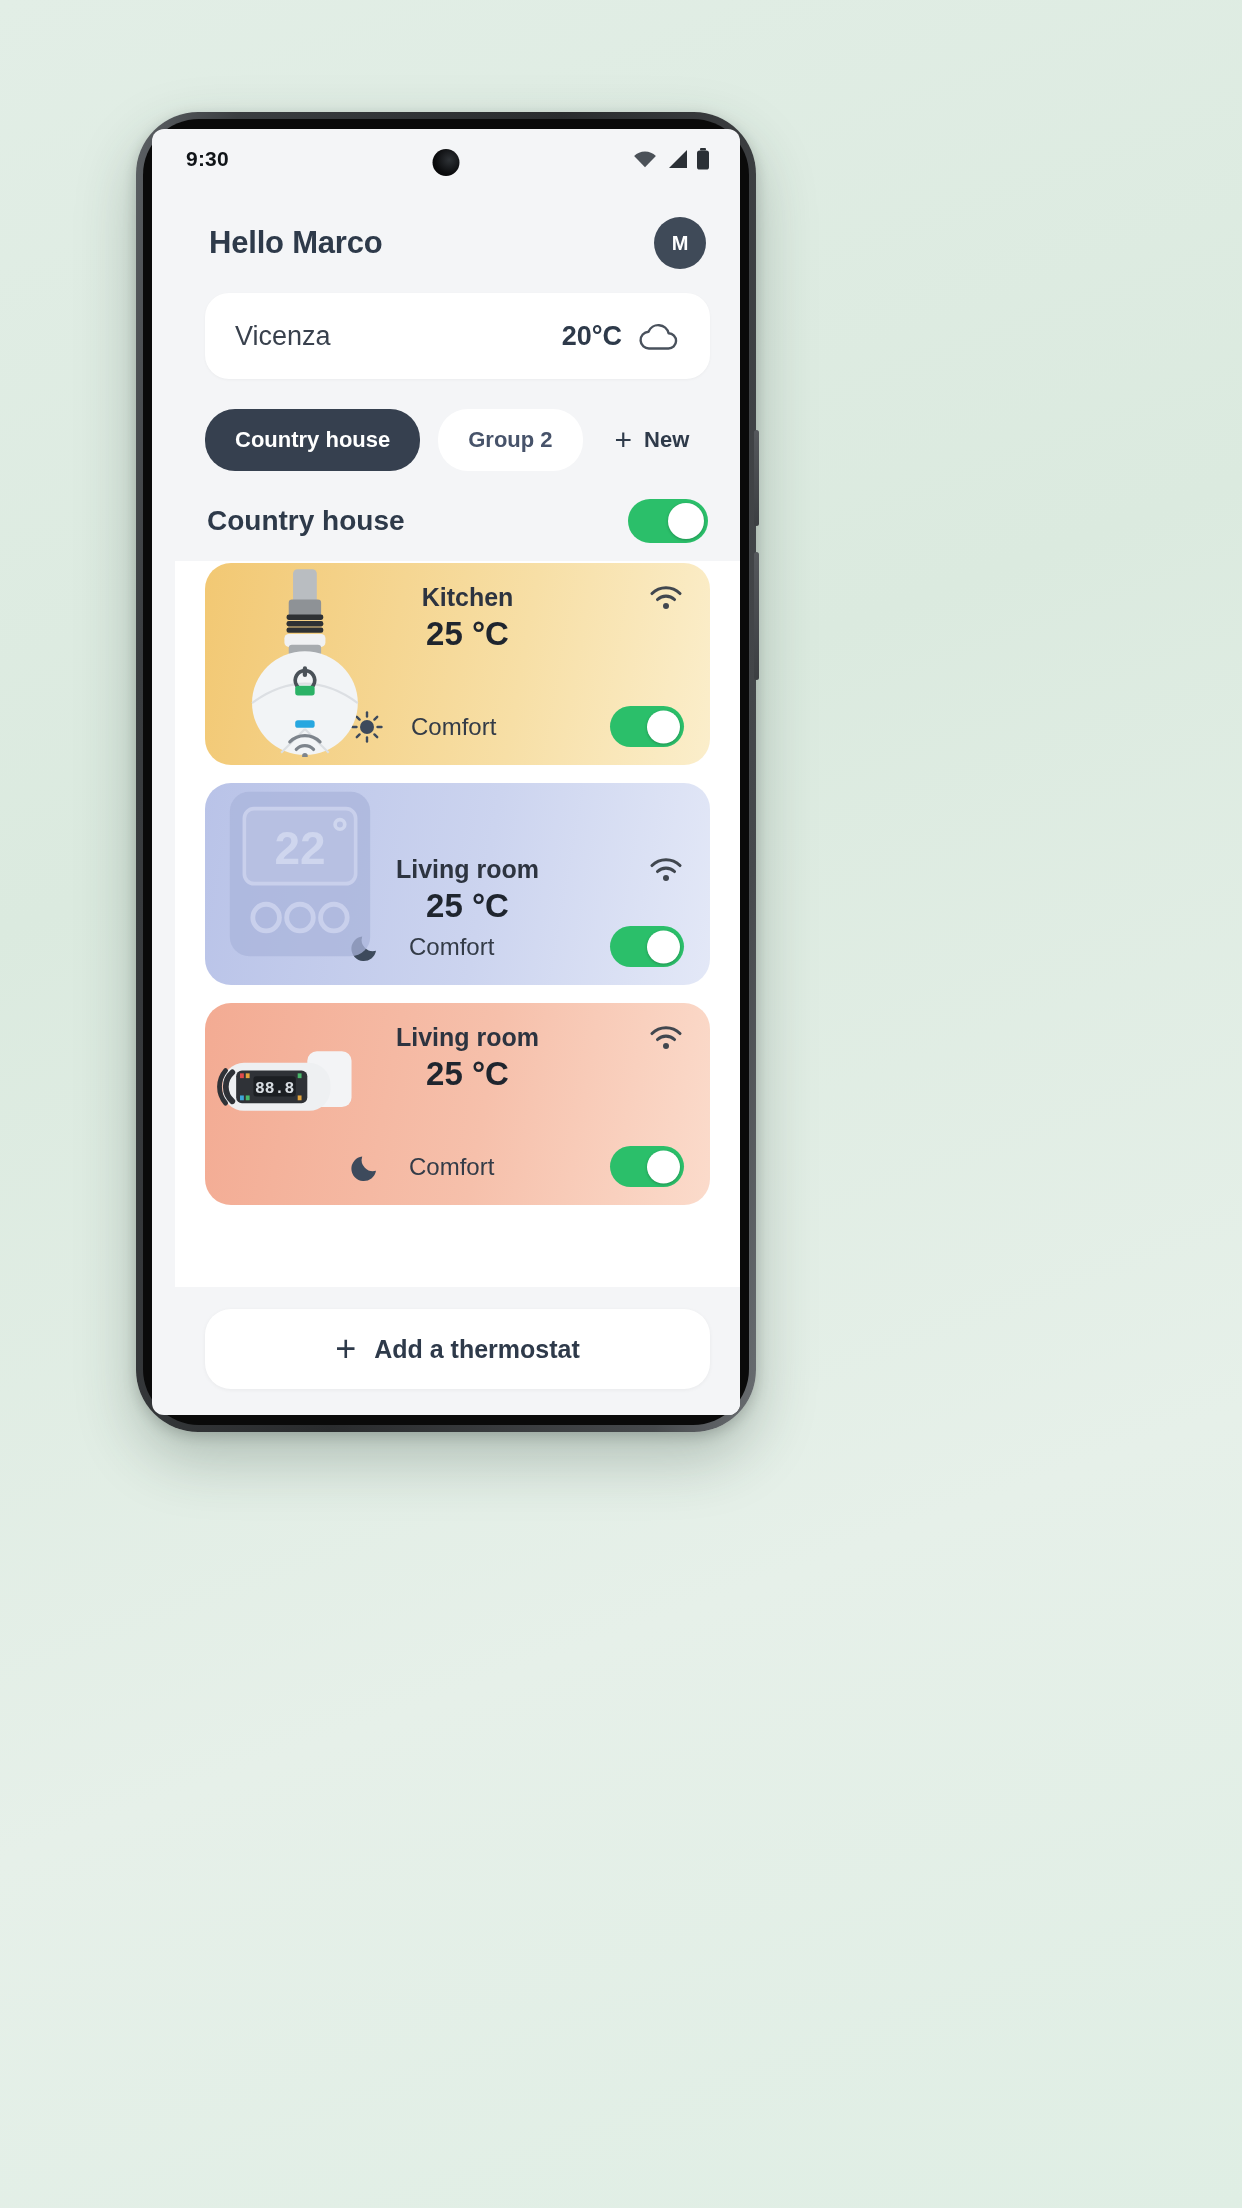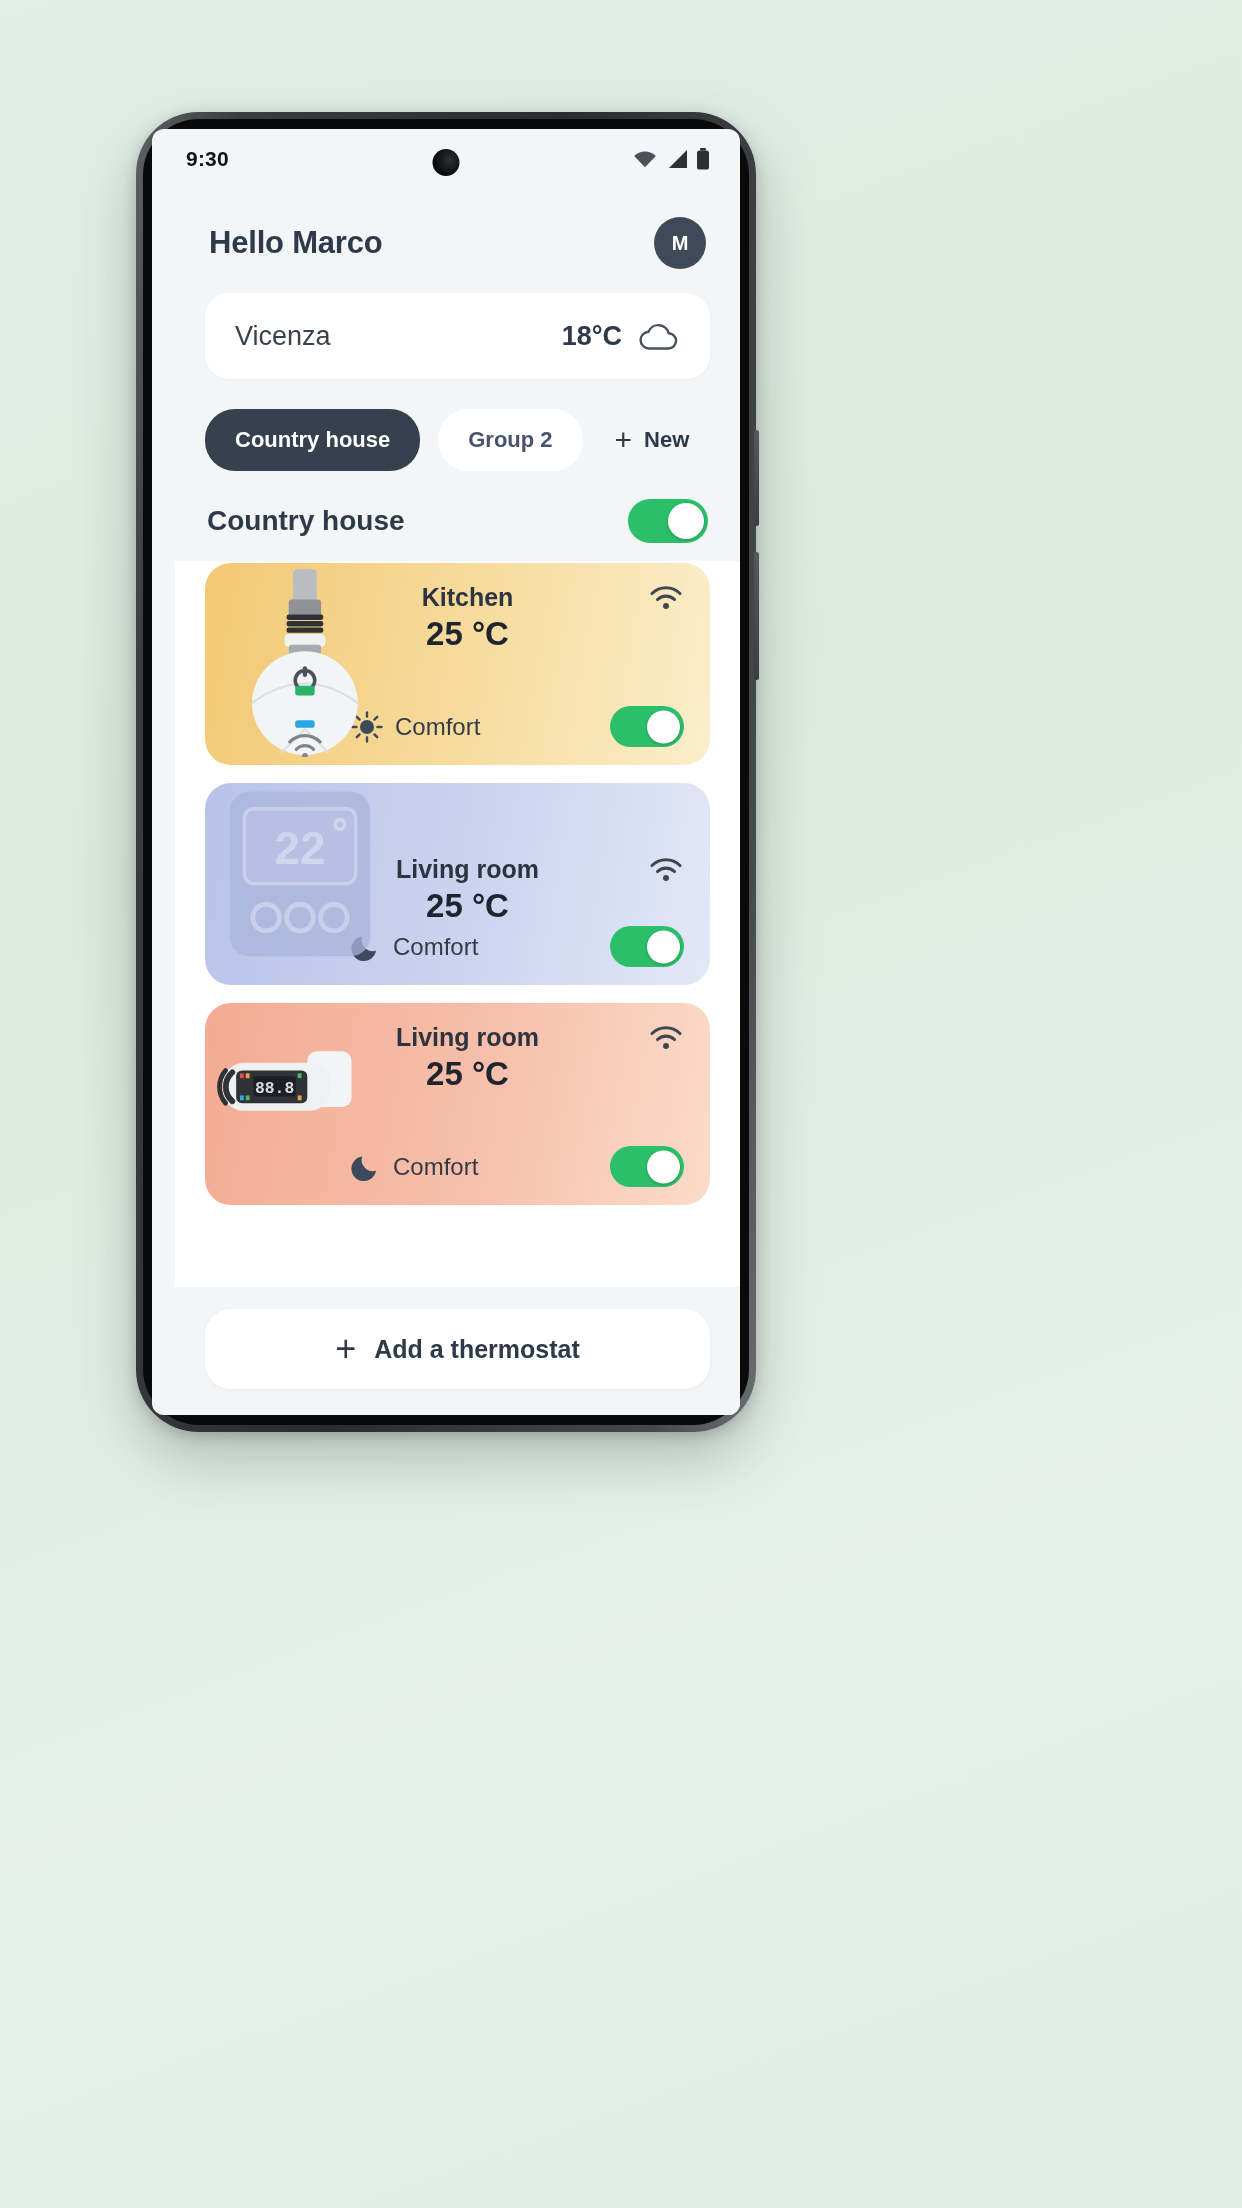--- a/index.html
+++ b/index.html
@@ -155,21 +155,21 @@
   .card-living1 { background: linear-gradient(100deg,#b9c3e8 0%, #ccd4ef 55%, #e3e8f7 100%); justify-content: flex-end; }
   .card-living2 { background: linear-gradient(100deg,#f3ab93 0%, #f6c0ab 55%, #fbdbcb 100%); }
 
   .card-top { display: flex; align-items: flex-start; justify-content: space-between; }
   .card-title-wrap { flex: 1; text-align: center; padding-left: 56px; }
   .card-room { font-size: 25px; font-weight: bold; color: #2d3440; line-height: 1.18; }
   .card-temp { font-size: 33px; font-weight: bold; color: #1f252e; line-height: 1.25; }
 
   .card-bottom { display: flex; align-items: center; justify-content: flex-end; gap: 0; }
   .mode-wrap {
-    display: flex; align-items: center; gap: 12px;
+    display: flex; align-items: center; gap: 28px;
     margin-right: auto; margin-left: 120px;
   }
   .mode-label { font-size: 24px; color: #333b47; }
 
   
   .device-art { position: absolute; left: 24px; bottom: 0; width: 150px; height: 190px; }
   .art-thermo-valve { position: absolute; left: 26px; bottom: 8px; }
   .art-panel { position: absolute; left: 20px; bottom: 16px; }
   .art-display { position: absolute; left: 10px; bottom: 28px; }
 
@@ -218,21 +218,21 @@
         <div id="greeting-row">
           <div id="greeting-text">Hello Marco</div>
           <div id="avatar">
             <span>M</span>
           </div>
         </div>
 
         <div id="weather-card">
           <span id="weather-city">Vicenza</span>
           <div id="weather-right">
-            <span id="weather-temp">18°C</span>
+            <span id="weather-temp">20°C</span>
             <svg width="46" height="36" viewBox="0 0 46 36">
               <path d="M13.5 30.5 h18.8 a7.6 7.6 0 0 0 0.3 -15.2 a10.6 10.6 0 0 0 -20.1 -1.6 a7.1 7.1 0 0 0 1 16.8 z" fill="none" stroke="#49515c" stroke-width="2.4" stroke-linejoin="round" stroke-linecap="round"></path>
             </svg>
           </div>
         </div>
 
         <div id="group-tabs">
           <div class="tab-pill active">
             <span>Country house</span>
           </div>

